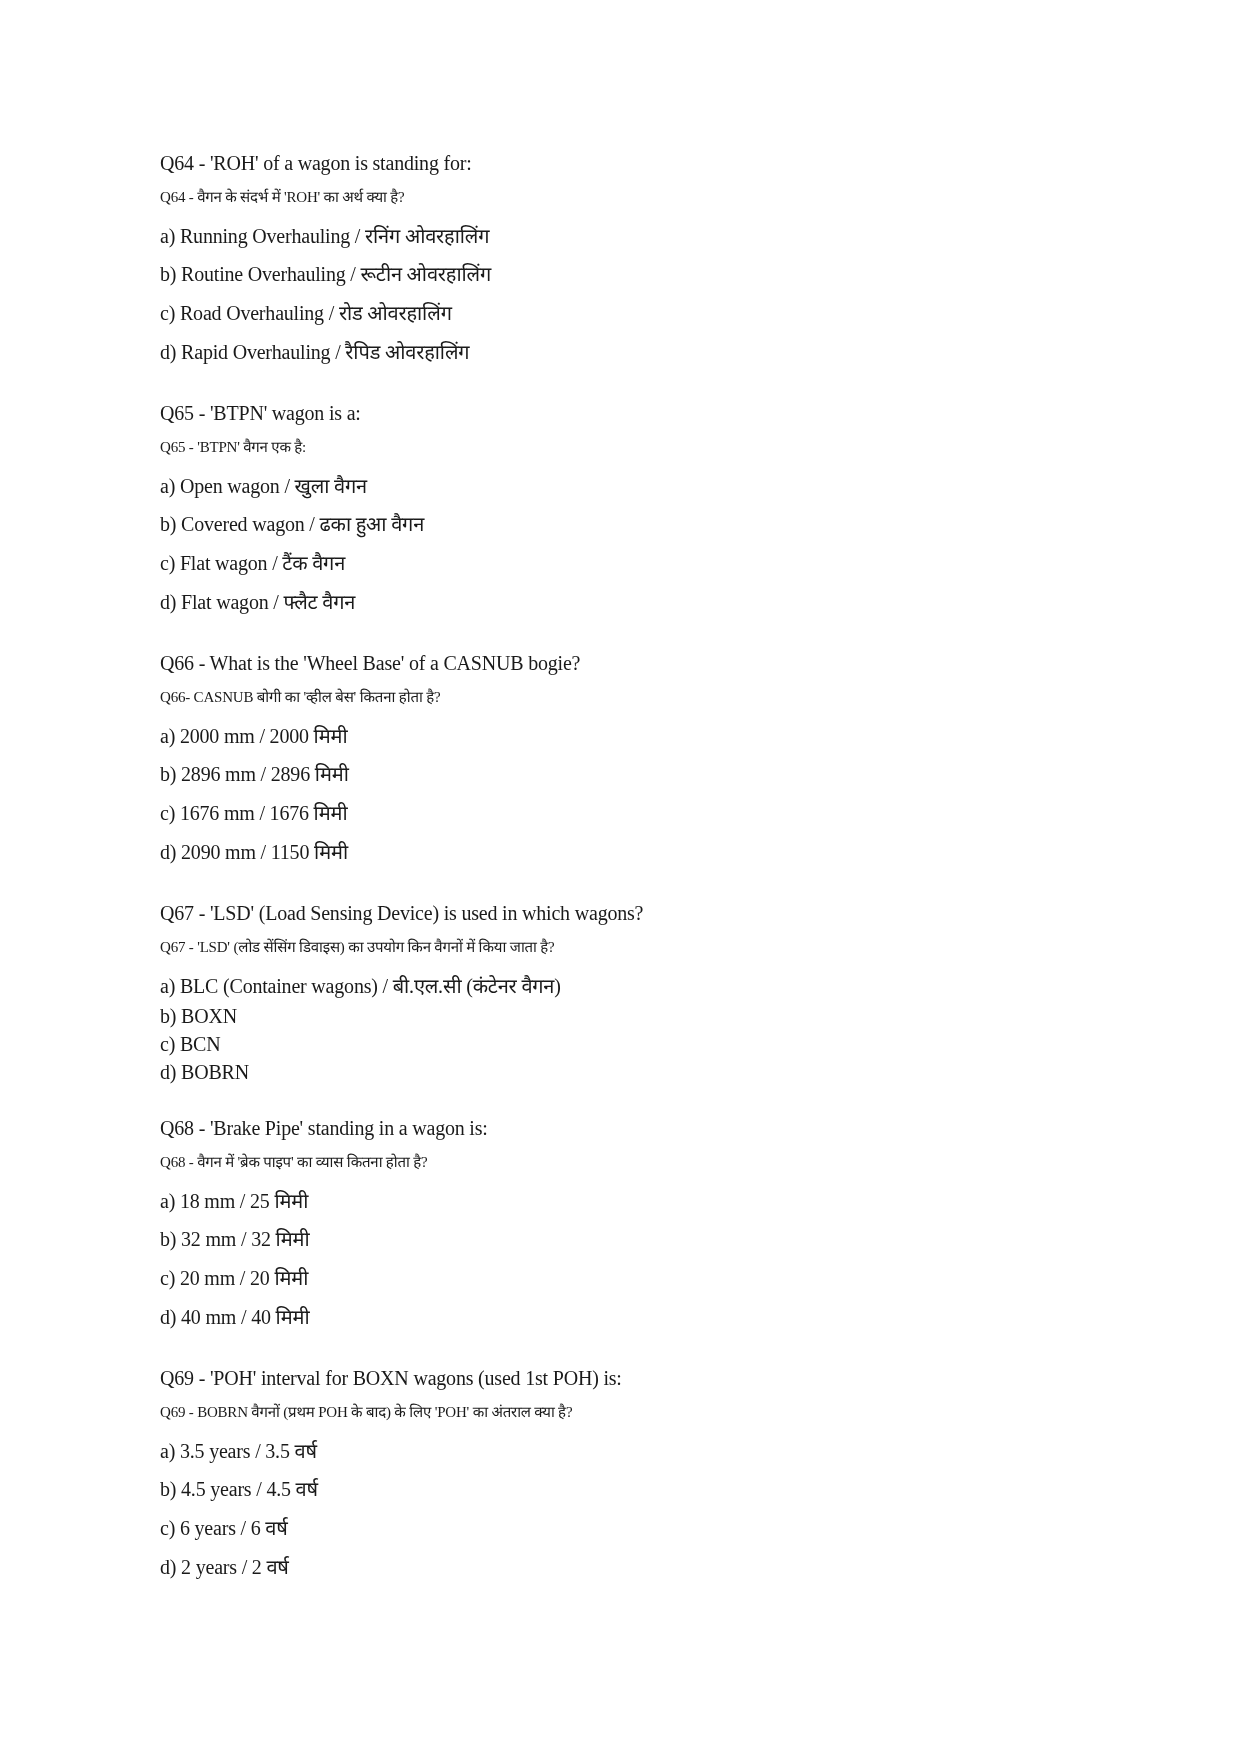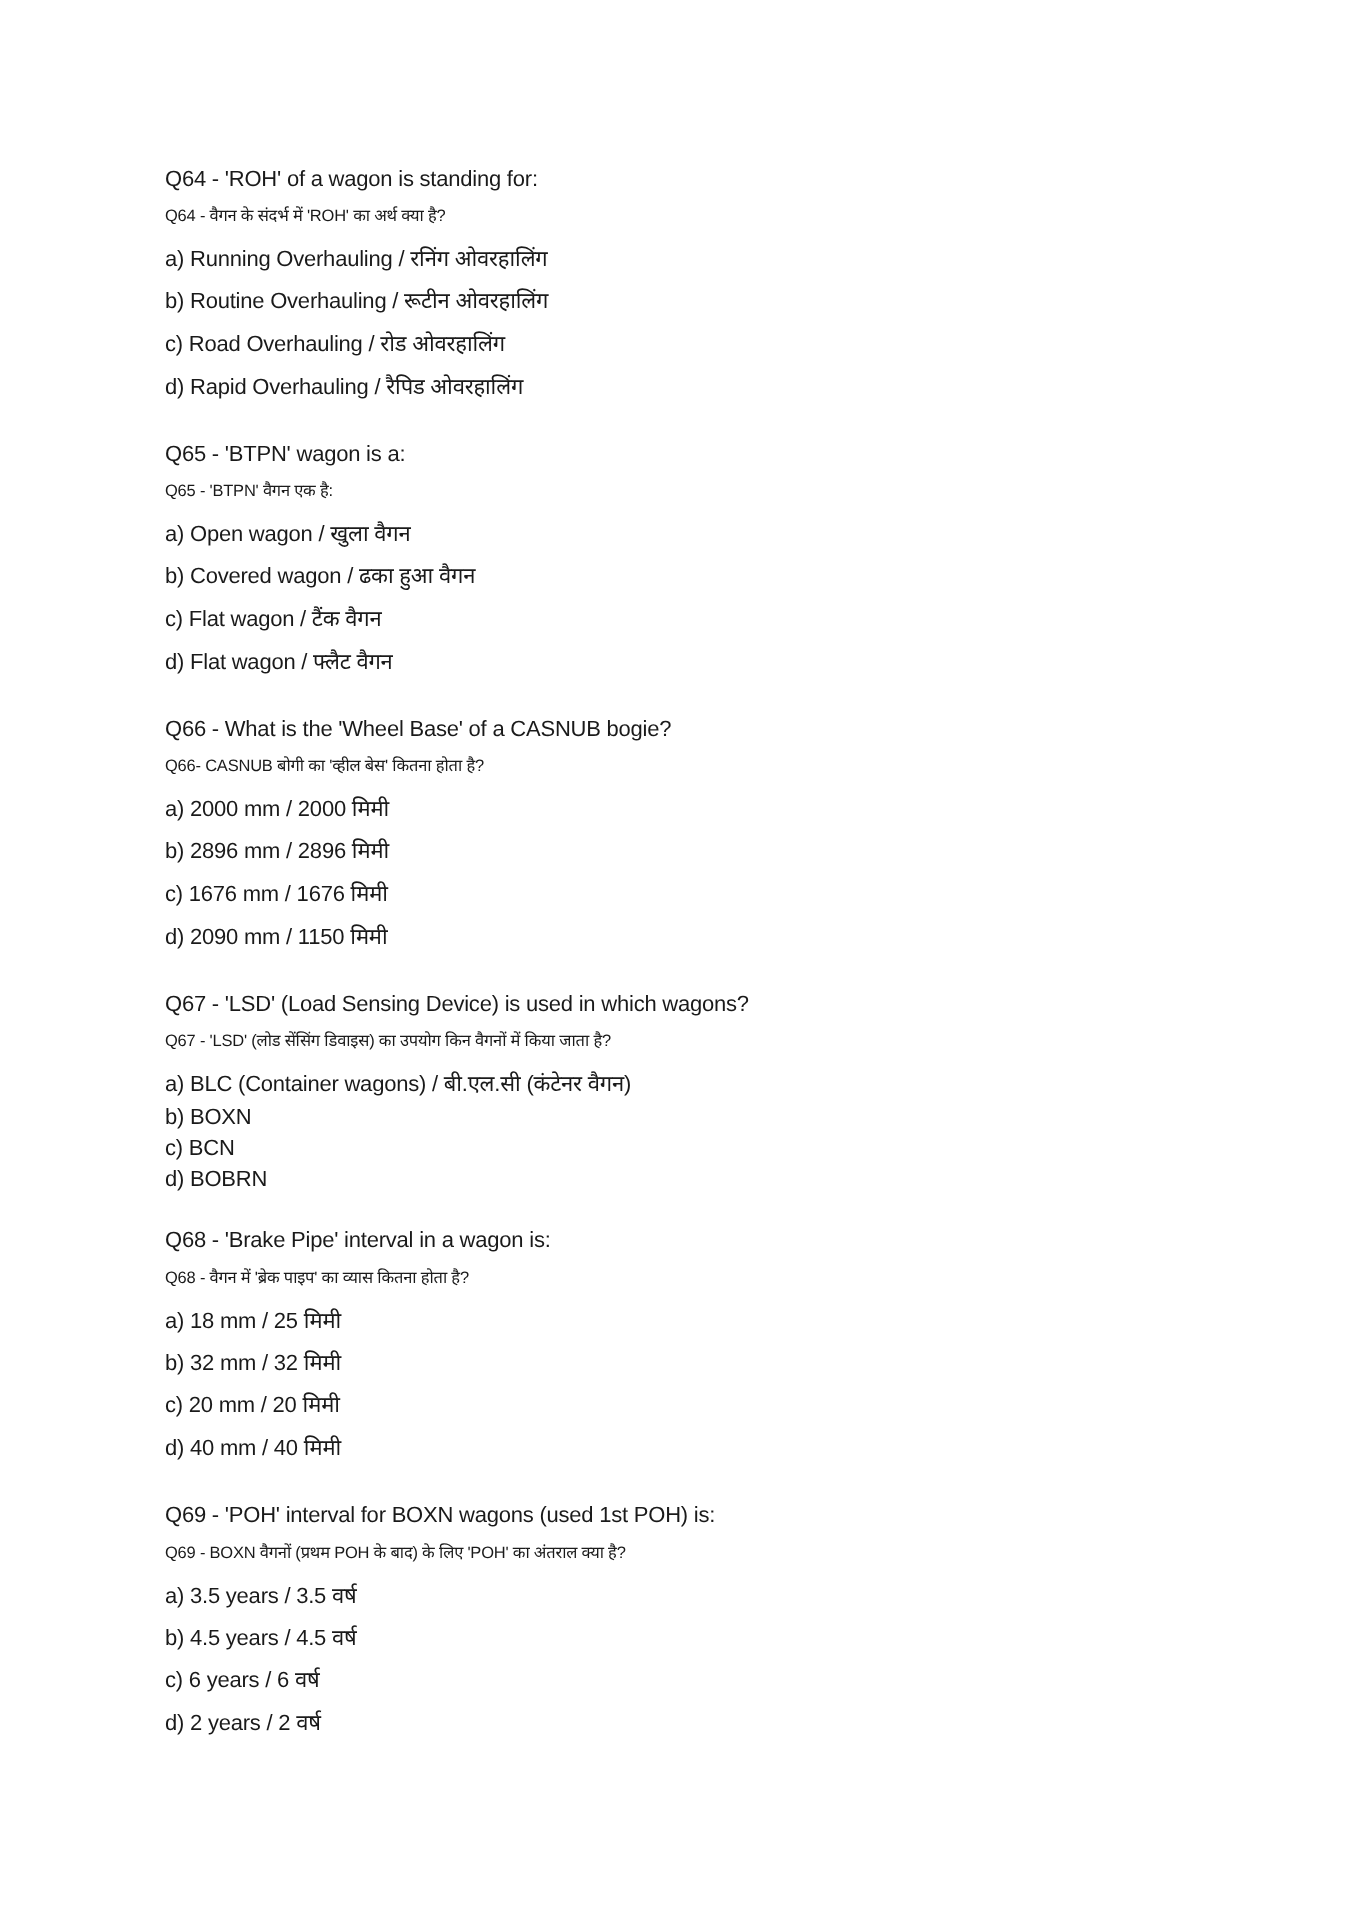--- a/index.html
+++ b/index.html
@@ -1,18 +1,18 @@
 <!DOCTYPE html>
 <html><head>
 <meta charset="utf-8">
 <style>
   html, body { margin:0; padding:0; background:#ffffff; }
   body { width:1241px; height:1754px; position:relative; overflow:hidden;
          font-family:"Liberation Sans", "DejaVu Sans", sans-serif; color:#1a1a1a; }
-  .line { position:absolute; left:150px; font-size:20px; white-space:nowrap; line-height:24px; letter-spacing:-0.2px; }
+  .line { position:absolute; left:160px; font-size:20px; white-space:nowrap; line-height:24px; letter-spacing:-0.2px;font-family:Liberation Serif, serif; }
   .hi { font-size:15px; }
 </style>
 </head>
 <body>
 
 <div class="line" style="top:151px">Q64 - 'ROH' of a wagon is standing for:</div>
 <div class="line hi" style="top:185px">Q64 - वैगन के संदर्भ में 'ROH' का अर्थ क्या है?</div>
 <div class="line" style="top:224px">a) Running Overhauling / रनिंग ओवरहालिंग</div>
 <div class="line" style="top:262px">b) Routine Overhauling / रूटीन ओवरहालिंग</div>
 <div class="line" style="top:301px">c) Road Overhauling / रोड ओवरहालिंग</div>
@@ -32,25 +32,25 @@
 <div class="line" style="top:801px">c) 1676 mm / 1676 मिमी</div>
 <div class="line" style="top:840px">d) 2090 mm / 1150 मिमी</div>
 
 <div class="line" style="top:901px">Q67 - 'LSD' (Load Sensing Device) is used in which wagons?</div>
 <div class="line hi" style="top:935px">Q67 - 'LSD' (लोड सेंसिंग डिवाइस) का उपयोग किन वैगनों में किया जाता है?</div>
 <div class="line" style="top:974px">a) BLC (Container wagons) / बी.एल.सी (कंटेनर वैगन)</div>
 <div class="line" style="top:1004px">b) BOXN</div>
 <div class="line" style="top:1032px">c) BCN</div>
 <div class="line" style="top:1060px">d) BOBRN</div>
 
-<div class="line" style="top:1116px">Q68 - 'Brake Pipe' interval in a wagon is:</div>
+<div class="line" style="top:1116px">Q68 - 'Brake Pipe' standing in a wagon is:</div>
 <div class="line hi" style="top:1150px">Q68 - वैगन में 'ब्रेक पाइप' का व्यास कितना होता है?</div>
 <div class="line" style="top:1189px">a) 18 mm / 25 मिमी</div>
 <div class="line" style="top:1227px">b) 32 mm / 32 मिमी</div>
 <div class="line" style="top:1266px">c) 20 mm / 20 मिमी</div>
 <div class="line" style="top:1305px">d) 40 mm / 40 मिमी</div>
 
 <div class="line" style="top:1366px">Q69 - 'POH' interval for BOXN wagons (used 1st POH) is:</div>
-<div class="line hi" style="top:1400px">Q69 - BOXN वैगनों (प्रथम POH के बाद) के लिए 'POH' का अंतराल क्या है?</div>
+<div class="line hi" style="top:1400px">Q69 - BOBRN वैगनों (प्रथम POH के बाद) के लिए 'POH' का अंतराल क्या है?</div>
 <div class="line" style="top:1439px">a) 3.5 years / 3.5 वर्ष</div>
 <div class="line" style="top:1477px">b) 4.5 years / 4.5 वर्ष</div>
 <div class="line" style="top:1516px">c) 6 years / 6 वर्ष</div>
 <div class="line" style="top:1555px">d) 2 years / 2 वर्ष</div>
 
 </body></html>

